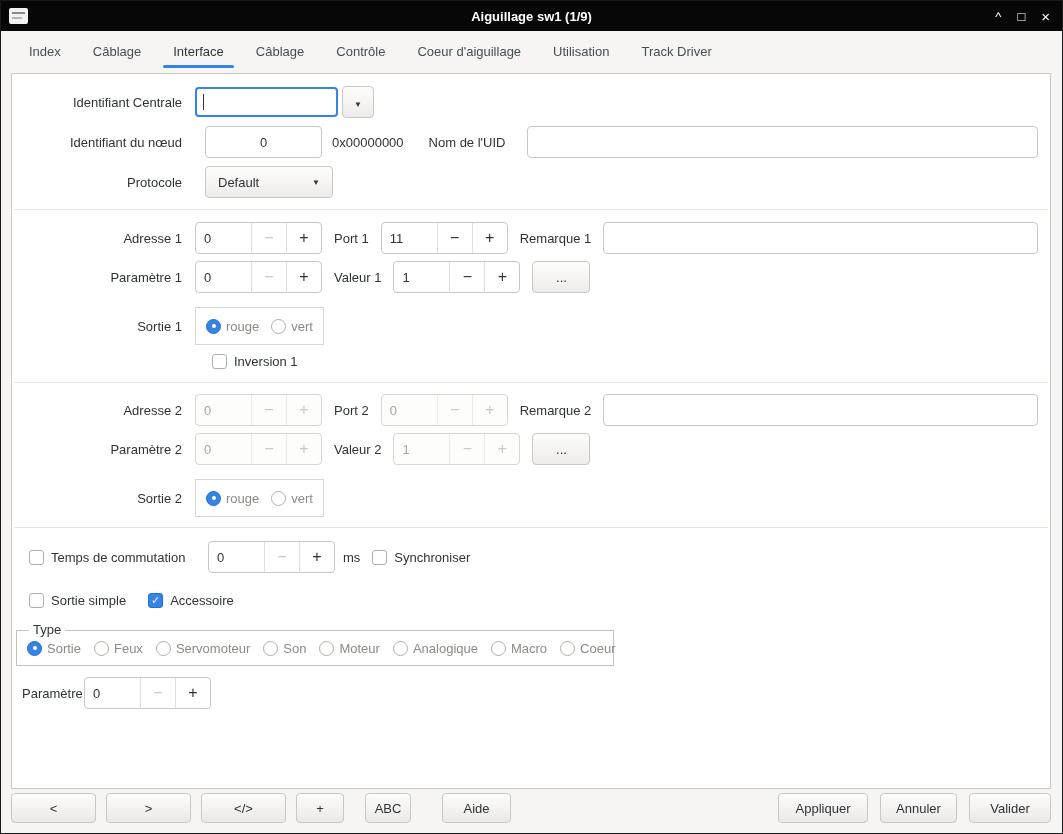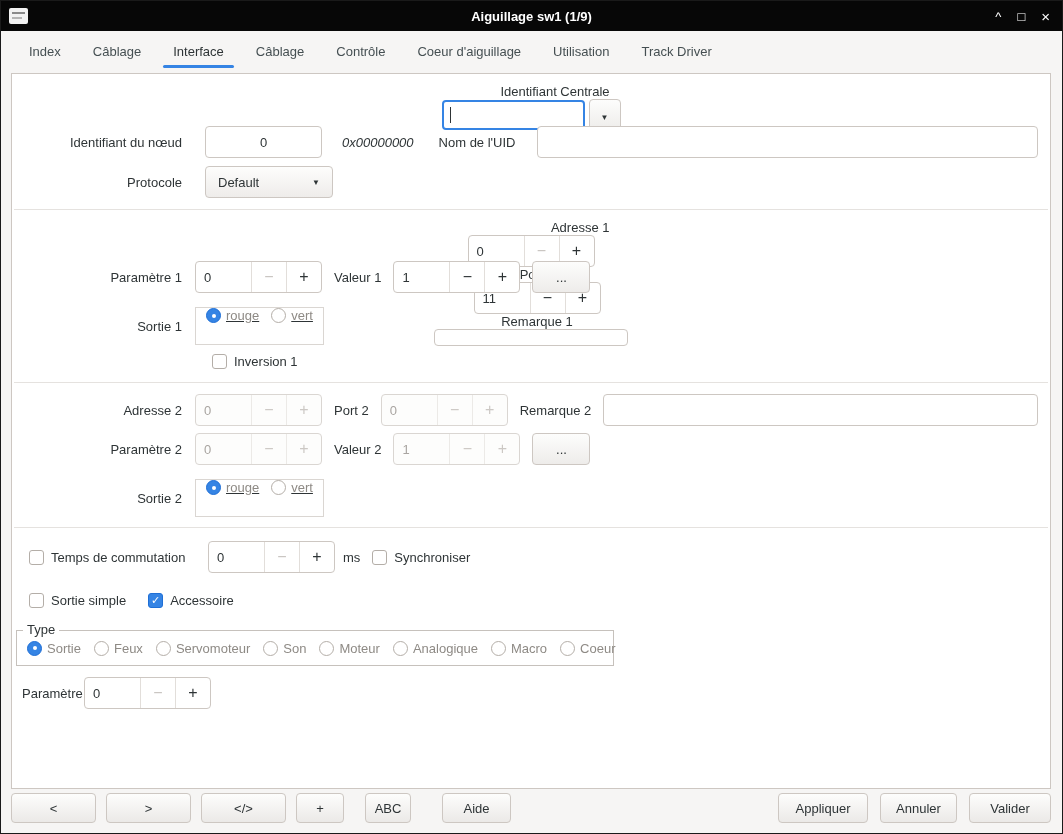--- a/index.html
+++ b/index.html
@@ -45,83 +45,83 @@
                  background:#fff; display:flex; align-items:center; padding:0 6px; }
   .caret { width:1px; height:16px; background:#2e3436; }
   .combo-btn, .dd-button { height:32px; background:linear-gradient(#fdfdfc,#eeecea);
                  border:1px solid #cdc7c2; border-radius:4px; color:#2e3436;
                  font:13px "Liberation Sans","DejaVu Sans",sans-serif; cursor:default; }
   .combo-btn { width:32px; margin-left:4px; }
   .dd-icon { font-size:8px; color:#2e3436; }
   .dd-button { width:128px; display:flex; align-items:center; justify-content:space-between; padding:0 12px; }
 
   .noeud-entry { width:117px; text-align:center; }
-  .hex-text { margin-left:10px; white-space:nowrap;font-style:italic; }
+  .hex-text { white-space:nowrap; }
   .uid-label { margin-left:15px; white-space:nowrap; }
 
   
   .spin { display:flex; align-items:stretch; height:32px; border:1px solid #cdc7c2;
           border-radius:4px; background:#fff; overflow:hidden; flex:none; }
   .spin-entry { width:55px; border:none; outline:none; padding:0 8px; background:transparent;
                 font:13px "Liberation Sans","DejaVu Sans",sans-serif; color:#2e3436; }
   .spin-btn { width:35px; border:none; border-left:1px solid #e2deda; background:transparent;
               font-size:16px; color:#2e3436; line-height:1; cursor:default; }
   .spin-btn.dim { color:#c8c4c0; }
   .spin.disabled { border-color:#dad6d2; background:#fdfdfc; }
   .spin.disabled .spin-entry { color:#a9a5a1; }
   .spin.disabled .spin-btn { color:#ccc8c4; border-left-color:#eceae7; }
 
   .more-btn { margin-left:12px; width:58px; height:32px; background:linear-gradient(#fdfdfc,#eeecea);
               border:1px solid #cdc7c2; border-radius:4px; font:13px "Liberation Sans",sans-serif;
               color:#2e3436; cursor:default; }
 
   
-  .radio-frame { display:flex; align-items:flex-start; gap:12px; border:1px solid #dad6d2;
-                 padding:0 10px; height:38px; background:#fff;text-decoration:underline; }
+  .radio-frame { display:flex; align-items:center; gap:12px; border:1px solid #dad6d2;
+                 padding:0 10px; height:38px; background:#fff; }
   .radio { width:15px; height:15px; flex:none; border-radius:50%; border:1px solid #b4aea8;
            background:#fff; position:relative; }
   .radio.checked { background:#3584e4; border-color:#1f6fd6; }
   .radio.checked::after { content:""; position:absolute; left:4.5px; top:4.5px; width:4px; height:4px;
                           border-radius:50%; background:#fff; }
   .radio-item { display:flex; align-items:center; gap:5px; }
   .radio-lbl { color:#8e8a85; }
 
   .checkbox { width:15px; height:15px; flex:none; border-radius:3px; border:1px solid #b4aea8;
               background:#fff; display:flex; align-items:center; justify-content:center; }
   .checkbox.checked { background:#3584e4; border-color:#1f6fd6; color:#fff; font-size:11px; font-weight:bold; }
   .checkbox.disabled { border-color:#d5d1cd; }
   .cb-item { display:flex; align-items:center; gap:7px; }
   .cb-lbl-dim { color:#a9a5a1; }
 
   .sep { height:1px; background:#e5e2df; margin:0 2px; }
 
   
   .type-frame { position:relative; margin-left:4px; width:598px; height:36px;
                 border:1px solid #c6c1bc; display:flex; align-items:center; gap:13px; padding:0 10px; }
-  .frame-title { position:absolute; top:-9px; left:6px; background:#fff; padding:0 4px; color:#2e3436; }
+  .frame-title { position:absolute; top:-9px; left:12px; background:#fff; padding:0 4px; color:#2e3436; }
 
   
   .bottom-param-lbl { width:72px; padding-left:10px; }
 
   
   .footer { position:absolute; left:10px; right:11px; top:792px; height:30px;
             display:flex; align-items:center; }
   .btn { height:30px; background:linear-gradient(#fdfdfc,#ebe9e7); border:1px solid #cdc7c2;
          border-radius:4px; font:13px "Liberation Sans","DejaVu Sans",sans-serif; color:#2e3436;
          cursor:default; }
   .btn-nav { width:85px; margin-right:10px; }
   .btn-plus { width:48px; margin-right:13px; }
   .btn-abc { width:46px;margin-left:8px; }
   .btn-aide { width:69px; margin-left:31px;text-align:center; }
   .btn-appliquer { width:90px; margin-left:auto; }
   .btn-annuler { width:77px; margin-left:12px; }
   .btn-valider { width:82px; margin-left:12px; }
 
   
-  .mt10{margin-top:10px;flex-direction:column;} .mt4{margin-top:4px;gap:10px;} .mt3{margin-top:3px;} .mt5{margin-top:5px;}
+  .mt10{margin-top:10px;} .mt4{margin-top:4px;gap:10px;} .mt3{margin-top:3px;} .mt5{margin-top:5px;}
   .mt9{margin-top:9px;} .mt11{margin-top:11px;} .mt12{margin-top:12px;} .mt14{margin-top:14px;}
   .mt19{margin-top:19px;}
   .h36{height:36px;} .h22{height:22px;}
   .pl17{padding-left:17px;}
   .commut-group{display:flex;align-items:center;gap:7px;width:179px;flex:none;}
   .ms-lbl{margin-left:8px;}
   .sync{margin-left:12px;align-items:flex-end;}
   .gap22{margin-left:22px;}
 </style>
 </head>

